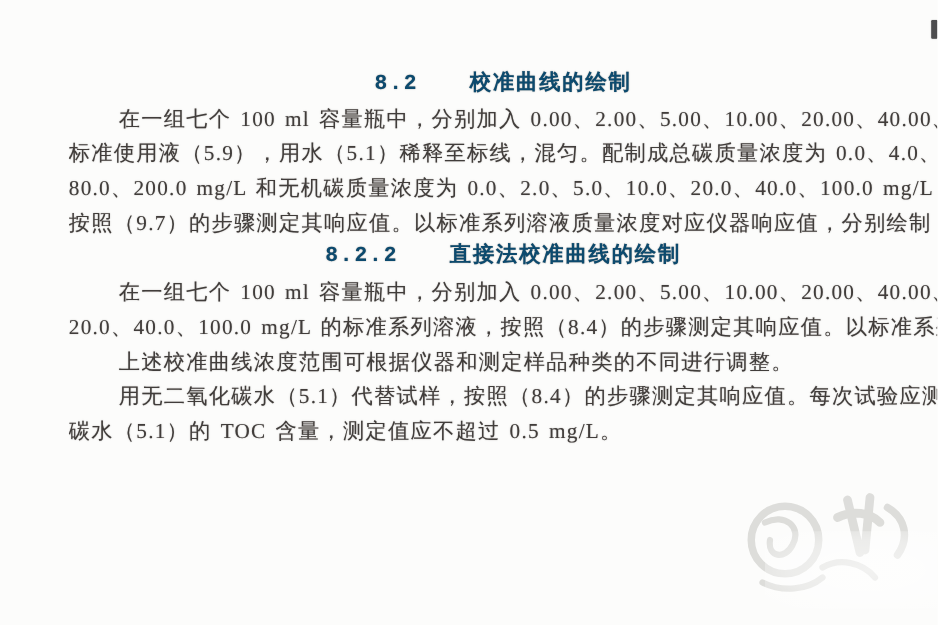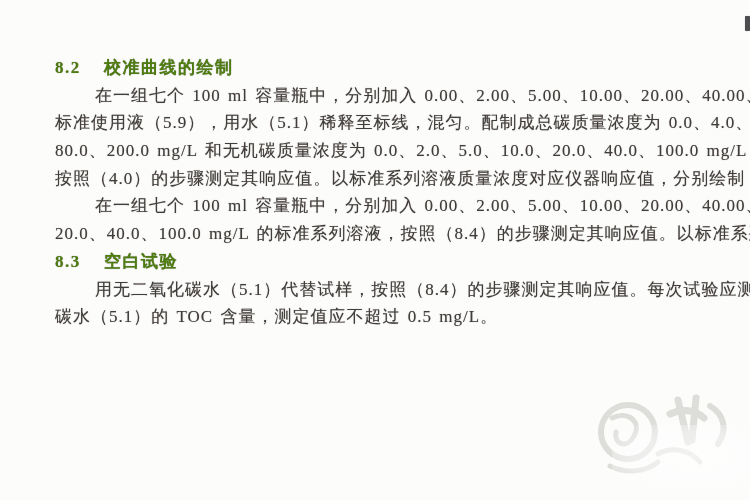--- a/index.html
+++ b/index.html
@@ -18,25 +18,26 @@
     height:27.7px;line-height:27.7px;
     font-size:17px;
     color:#413d3b;
     letter-spacing:1px;
     word-spacing:2px;
     white-space:pre;
     overflow:hidden;
     text-shadow:0 0 1px rgba(90,84,78,.55);
   }
   .h{
-    font-family:Liberation Serif, serif;
+    font-family:Liberation Mono, monospace;
     font-weight:700;
-    color:#4d7c0f;
+    color:#0c4a6e;
     letter-spacing:1.5px;
     text-shadow:0 0 1px rgba(60,55,50,.6);
+    text-align:center;
   }
   .in{text-indent:40px;}
   
   .watermark{
     position:absolute;right:0;bottom:0;z-index:0;
   }
   
   .fade-overlay{
     position:absolute;z-index:2;
     left:612px;top:425px;width:138px;height:62px;
@@ -66,24 +67,25 @@
       <path d="M108 84 C 122 76, 140 80, 150 92" stroke-width="5"></path>
       <path d="M60 96 C 76 104, 96 102, 108 92" stroke-width="5"></path>
     </g>
   </svg>
 
   <div class="doc">
     <div class="line h">8.2   校准曲线的绘制</div>
     <div class="line in">在一组七个 100 ml 容量瓶中，分别加入 0.00、2.00、5.00、10.00、20.00、40.00、1</div>
     <div class="line">标准使用液（5.9），用水（5.1）稀释至标线，混匀。配制成总碳质量浓度为 0.0、4.0、10</div>
     <div class="line">80.0、200.0 mg/L 和无机碳质量浓度为 0.0、2.0、5.0、10.0、20.0、40.0、100.0 mg/L 的</div>
-    <div class="line">按照（4.0）的步骤测定其响应值。以标准系列溶液质量浓度对应仪器响应值，分别绘制</div>
+    <div class="line">按照（9.7）的步骤测定其响应值。以标准系列溶液质量浓度对应仪器响应值，分别绘制</div>
+    <div class="line h">8.2.2   直接法校准曲线的绘制</div>
     <div class="line in">在一组七个 100 ml 容量瓶中，分别加入 0.00、2.00、5.00、10.00、20.00、40.00、1</div>
     <div class="line">20.0、40.0、100.0 mg/L 的标准系列溶液，按照（8.4）的步骤测定其响应值。以标准系列</div>
-    <div class="line h">8.3   空白试验</div>
+    <div class="line in">上述校准曲线浓度范围可根据仪器和测定样品种类的不同进行调整。</div>
     <div class="line in">用无二氧化碳水（5.1）代替试样，按照（8.4）的步骤测定其响应值。每次试验应测</div>
     <div class="line">碳水（5.1）的 TOC 含量，测定值应不超过 0.5 mg/L。</div>
   </div>
 
   <div class="fade-overlay"></div>
 
   <div class="edge-mark"></div>
 
 </div>
 

